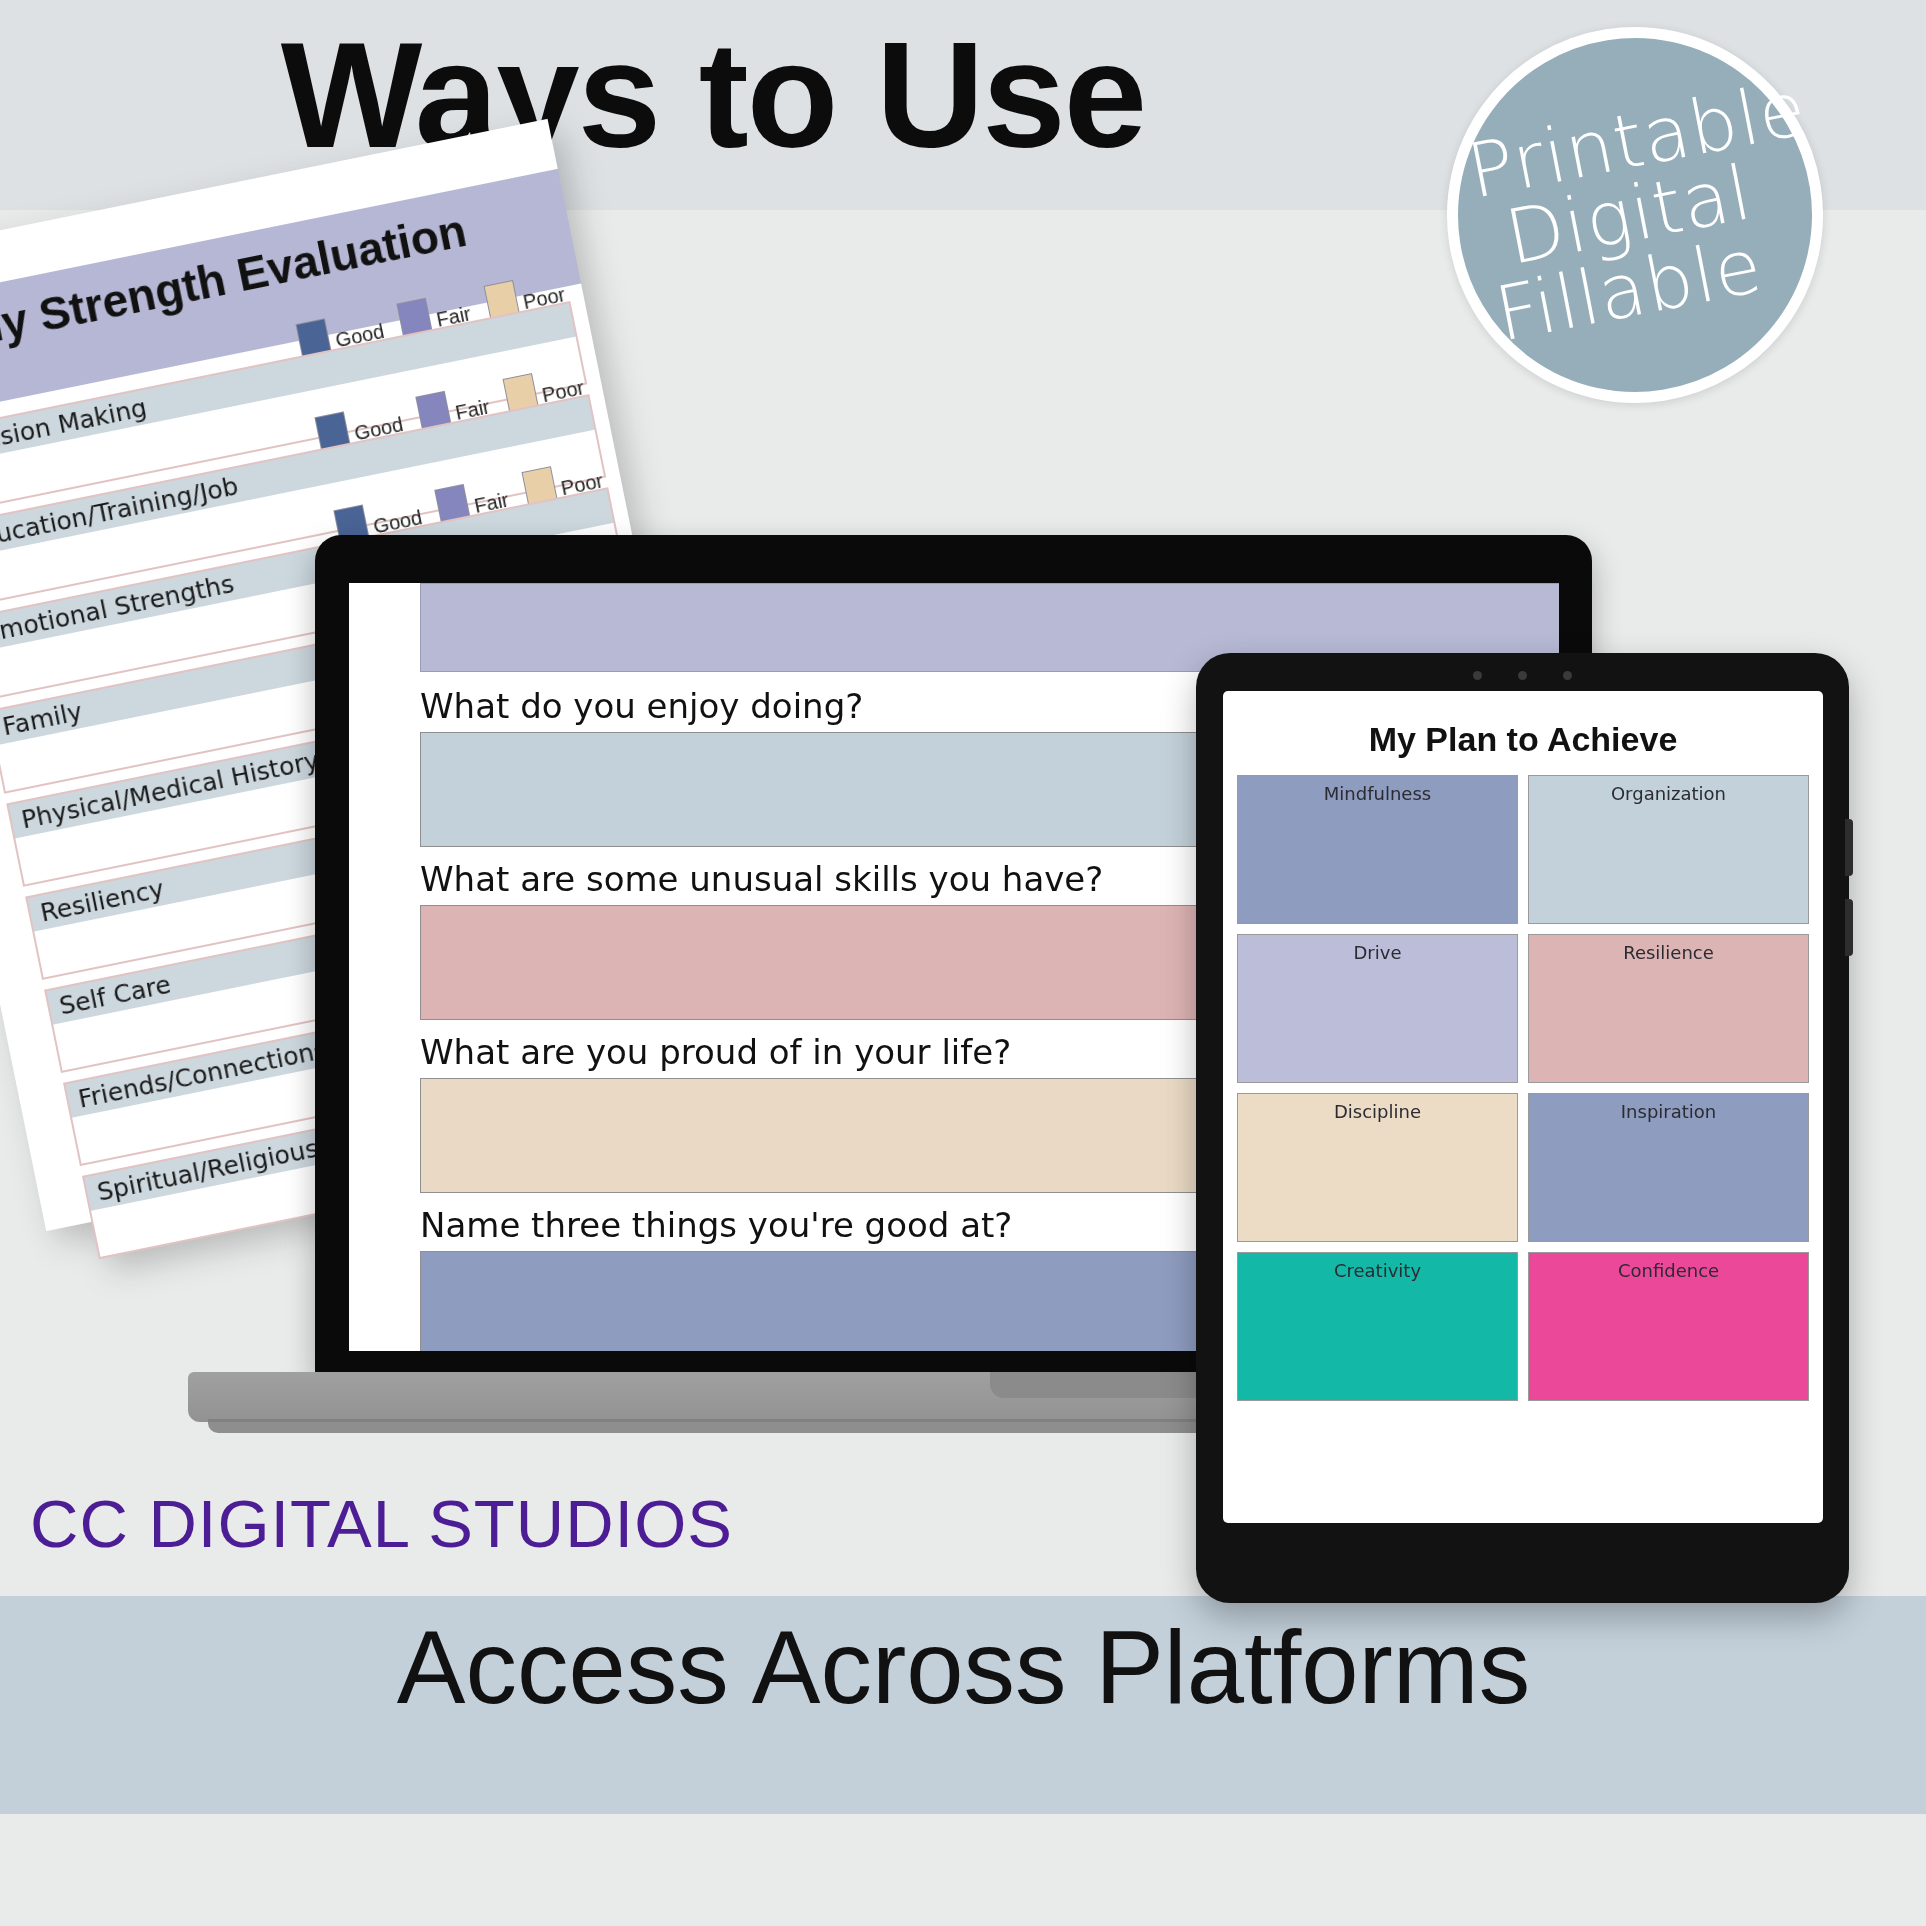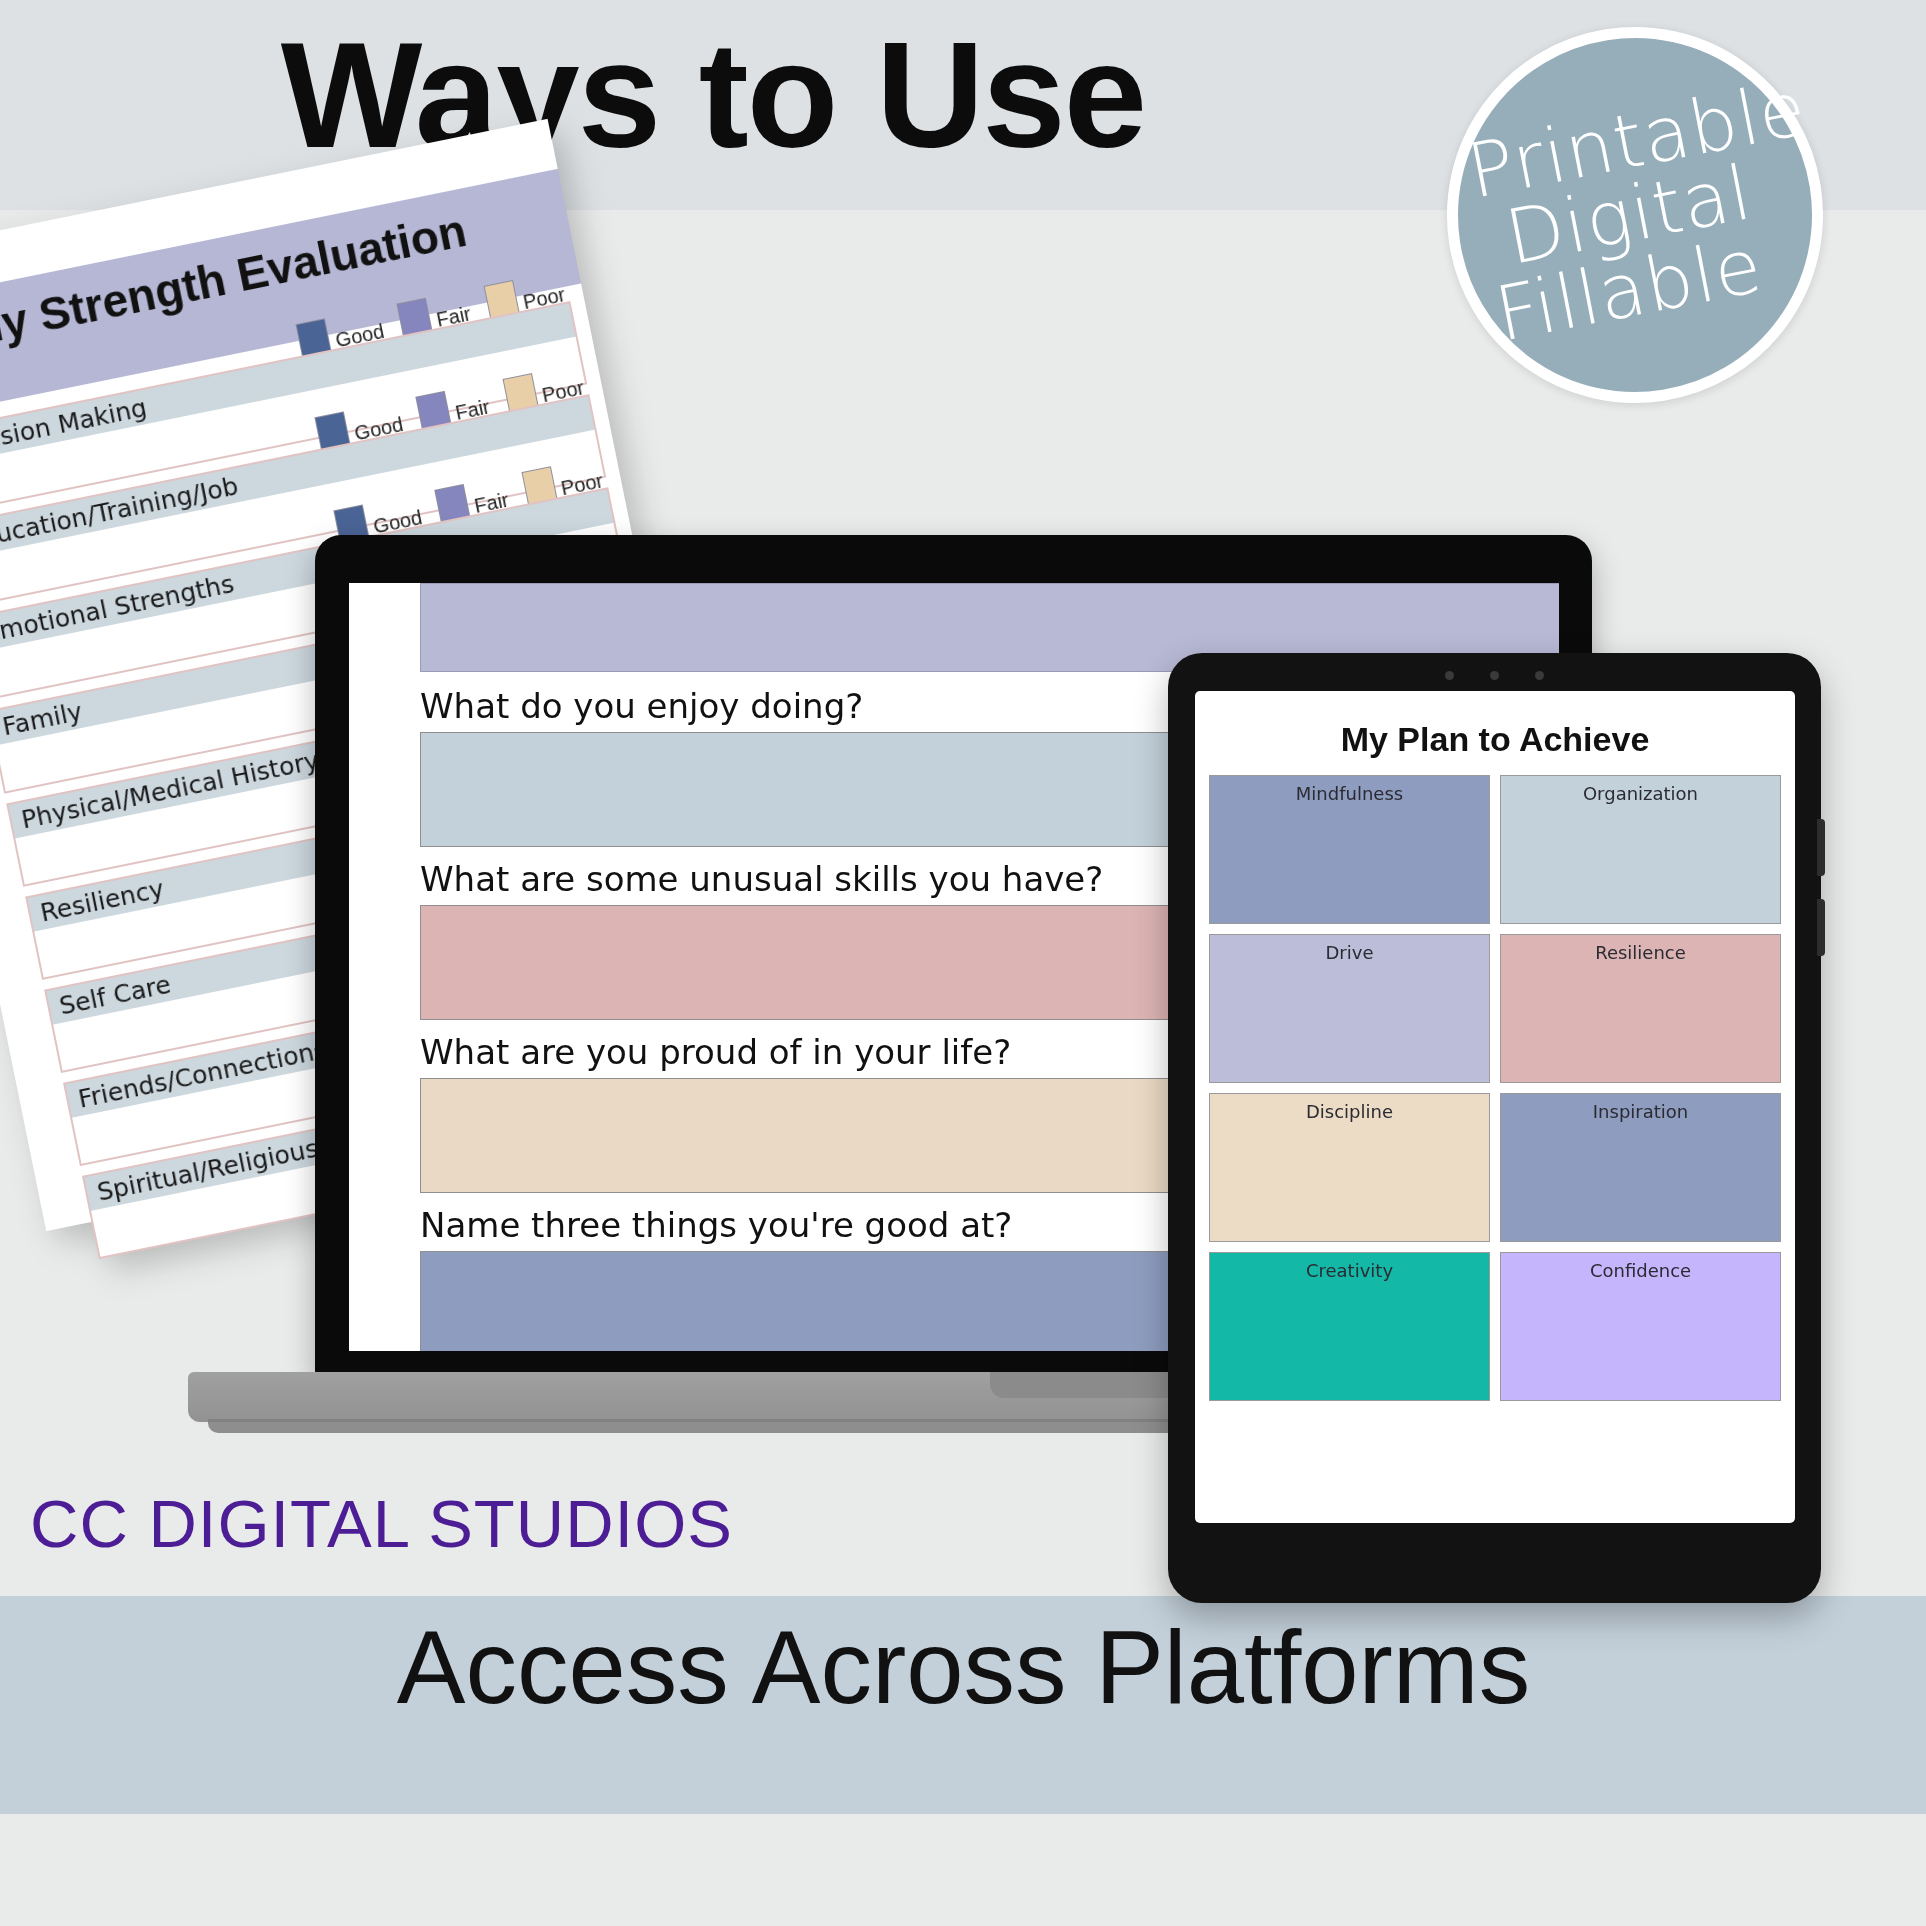--- a/index.html
+++ b/index.html
@@ -104,21 +104,21 @@
   .laptop-notch{
     position:absolute;left:683px;top:837px;width:297px;height:26px;
     background:#8b8b8b;border-radius:0 0 14px 14px;
   }
   .laptop-foot{
     position:absolute;left:-99px;top:884px;width:1485px;height:14px;
     background:#7e7e7e;border-radius:0 0 10px 10px;opacity:.85;
   }
 
   
-  .tablet{position:absolute;left:1168px;top:653px;width:653px;height:808px;}
+  .tablet{position:absolute;left:1196px;top:653px;width:653px;height:808px;}
   .tablet-body{
     position:absolute;left:0;top:0;width:653px;height:950px;
     background:#121212;border-radius:34px;
     box-shadow:0 14px 34px rgba(0,0,0,.28);
   }
   .tablet-cam{
     position:absolute;left:277px;top:17px;width:99px;height:10px;display:flex;
     align-items:center;justify-content:space-between;
   }
   .tablet-cam i{width:9px;height:9px;background:#3a3a3a;border-radius:50%;display:block;}
@@ -313,21 +313,21 @@
           </div>
           <div class="tb-cell" style="background: rgb(236, 220, 198);">
             <span>Discipline</span>
           </div>
           <div class="tb-cell" style="background: rgb(142, 156, 191);">
             <span>Inspiration</span>
           </div>
           <div class="tb-cell" style="background: #14b8a6; text-align: right;">
             <span>Creativity</span>
           </div>
-          <div class="tb-cell" style="background: #c4b5fd;">
+          <div class="tb-cell" style="background: #ec4899;">
             <span>Confidence</span>
           </div>
         </div>
     </div>
   </div>
   <div class="tablet-btn-a"></div>
   <div class="tablet-btn-b"></div>
 </div>
 
 <div class="brand">CC DIGITAL STUDIOS</div>

